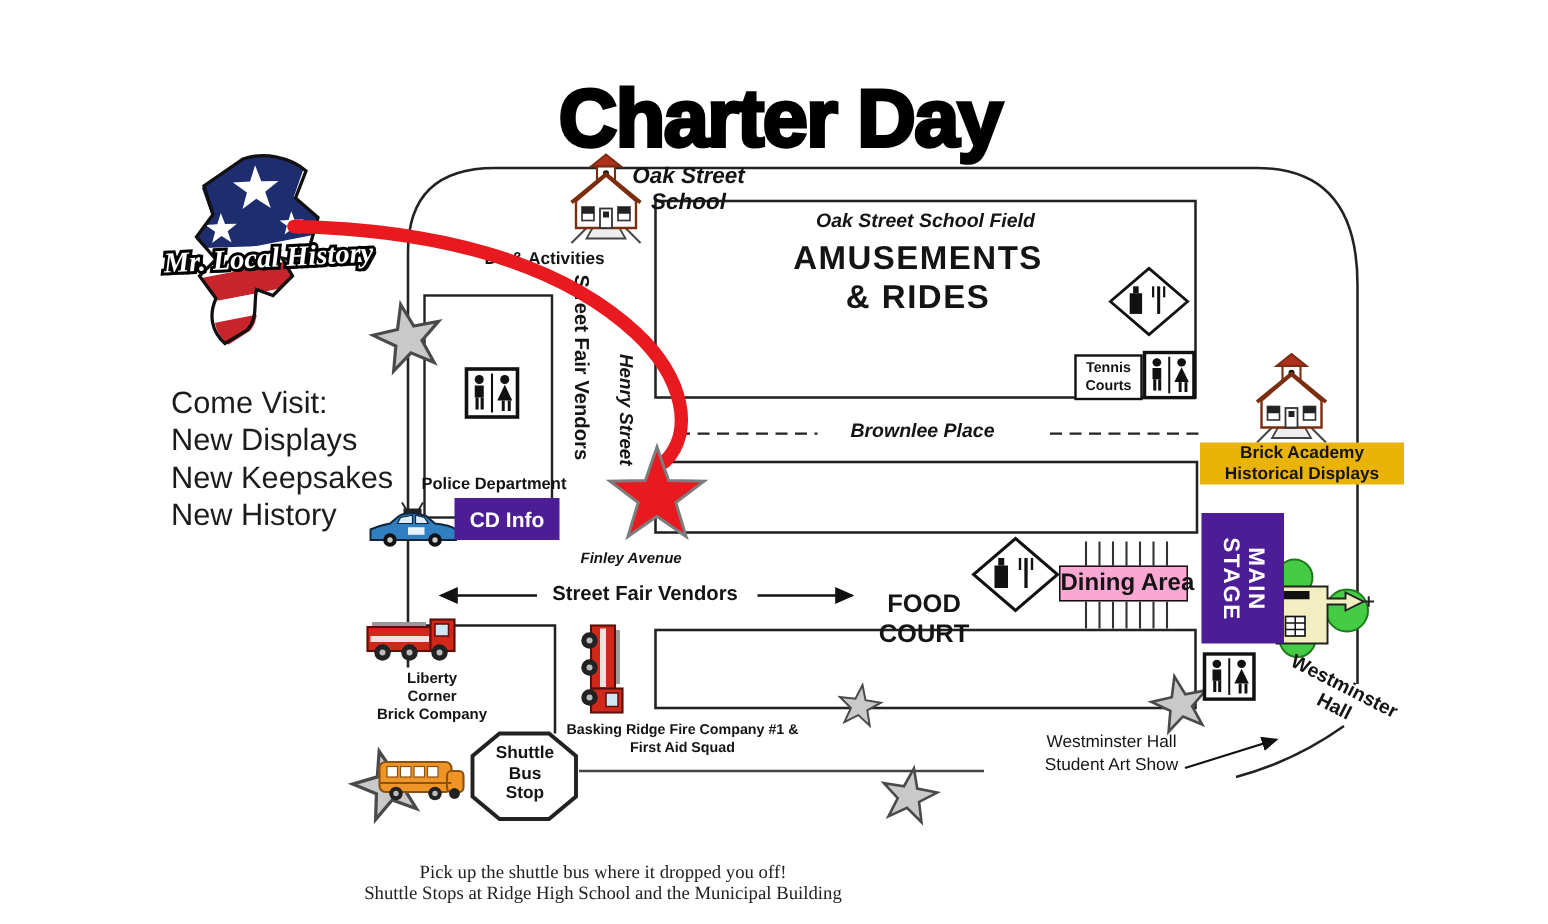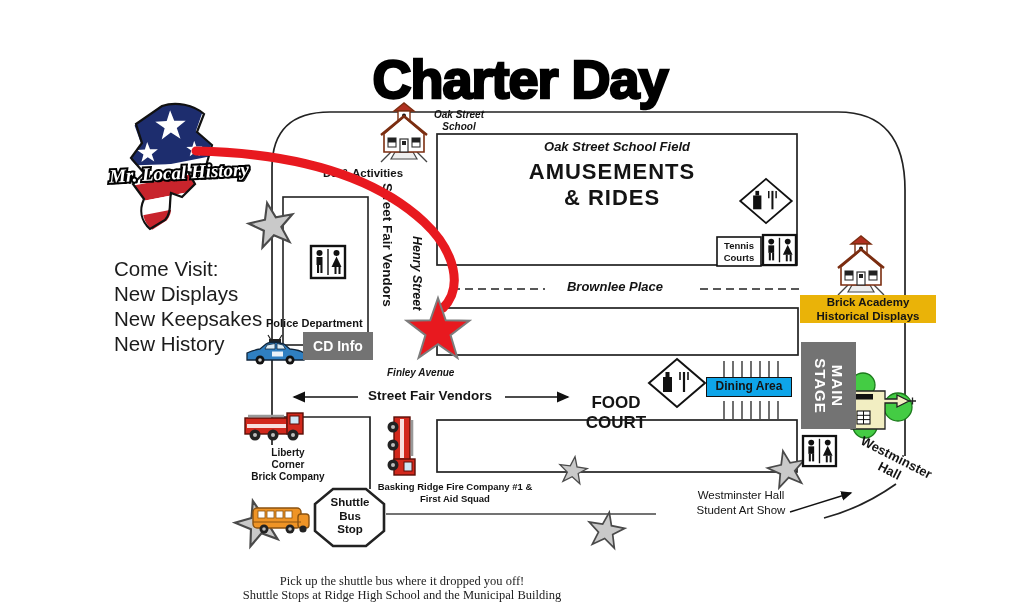--- a/index.html
+++ b/index.html
@@ -7,21 +7,21 @@
           font-family:"Liberation Sans",sans-serif;color:#111;}
   svg{position:absolute;left:0;top:0;}
   .lbl{position:absolute;color:#141414;line-height:1.15;}
   .b{font-weight:bold;}
   .i{font-style:italic;}
   .c{text-align:center;}
   .nw{white-space:nowrap;}
   .title{font-size:54px;font-weight:bold;letter-spacing:-1px;color:#000;
          -webkit-text-stroke:2.5px #000;}
   .rot90{transform:rotate(90deg);transform-origin:0 0;}
-  .blackbox{position:absolute;background:#737373;color:#fff;display:flex;
+  .blackbox{position:absolute;background:#4c1d95;color:#fff;display:flex;
             align-items:center;justify-content:center;}
   .serif{font-family:"Liberation Serif",serif;}
   .logo-text{font-family:"Liberation Serif",serif;font-style:italic;font-weight:bold;
              font-size:19px;color:#fff;-webkit-text-stroke:4px #000;paint-order:stroke;
              text-shadow:2px 2px 0 #000;}
   .overlay{pointer-events:none;}
 </style>
 </head>
 <body>
 
@@ -210,21 +210,21 @@
 
   <div class="lbl title nw" style="left:330px;top:48px;width:380px;text-align:center;">Charter Day</div>
 
   <div class="lbl" style="left:86px;top:256px;font-size:20.5px;line-height:25px;color:#1c1c1c;margin-left:28px;">
     <div>Come Visit:</div>
     <div>New Displays</div>
     <div>New Keepsakes</div>
     <div>New History</div>
   </div>
 
-  <div class="lbl b i c" style="left:420px;top:109px;width:78px;font-size:10px;">
+  <div class="lbl b i c" style="left:420px;top:109px;width:78px;font-size:15px;">
     <div>Oak Street</div>
     <div>School</div>
   </div>
 
   <div class="lbl b i c nw" style="left:497px;top:140px;width:240px;font-size:13px;">Oak Street School Field</div>
 
   <div class="lbl b c" style="left:502px;top:159px;width:220px;font-size:22px;letter-spacing:1px;line-height:26px;">
     <div>AMUSEMENTS</div>
     <div>&amp; RIDES</div>
   </div>
@@ -235,36 +235,36 @@
   </div>
 
   <div class="lbl b nw" style="left:323px;top:167px;font-size:11.5px;">DJ &amp; Activities</div>
 
   <div class="lbl b nw rot90" style="left:395px;top:183px;font-size:13.5px;">Street Fair Vendors</div>
 
   <div class="lbl b i nw rot90" style="left:424px;top:236px;font-size:12.5px;">Henry Street</div>
 
   <div class="lbl b i c nw" style="left:555px;top:280px;width:120px;font-size:13px;">Brownlee Place</div>
 
-  <div class="lbl b nw" style="left:231px;top:317px;font-size:11px;padding-left:35px;">Police Department</div>
+  <div class="lbl b nw" style="left:246px;top:317px;font-size:11px;padding-left:35px;">Police Department</div>
 
   <div class="blackbox" style="left:303px;top:332px;width:70px;height:28px;">
     <span class="b nw" style="font-size:14px;">CD Info</span>
   </div>
 
   <div class="lbl b i nw" style="left:387px;top:367px;font-size:10px;">Finley Avenue</div>
 
   <div class="lbl b c nw" style="left:356px;top:388px;width:148px;font-size:13.5px;">Street Fair Vendors</div>
 
   <div class="lbl b c" style="left:584px;top:361px;width:64px;font-size:17px;line-height:20px;margin-top:32px;">
     <div>FOOD</div>
     <div>COURT</div>
   </div>
 
-  <div class="lbl b c nw" style="left:706px;top:377px;width:84px;font-size:12px;border:1.6px solid #111;padding:2px 0;background:#0ea5e9;">Dining Area</div>
+  <div class="lbl b c nw" style="left:706px;top:377px;width:84px;font-size:16px;border:1.6px solid #111;padding:2px 0;background:#f9a8d4;">Dining Area</div>
 
   <div class="blackbox" style="left:801px;top:342px;width:55px;height:87px;">
     <div class="b c" style="font-size:15px;line-height:17px;letter-spacing:1px;transform:rotate(90deg);">
       <div>MAIN</div>
       <div>STAGE</div>
     </div>
   </div>
 
   <div class="lbl b c" style="left:800px;top:295px;width:136px;font-size:11.5px;line-height:14px;background:#eab308;">
     <div>Brick Academy</div>

